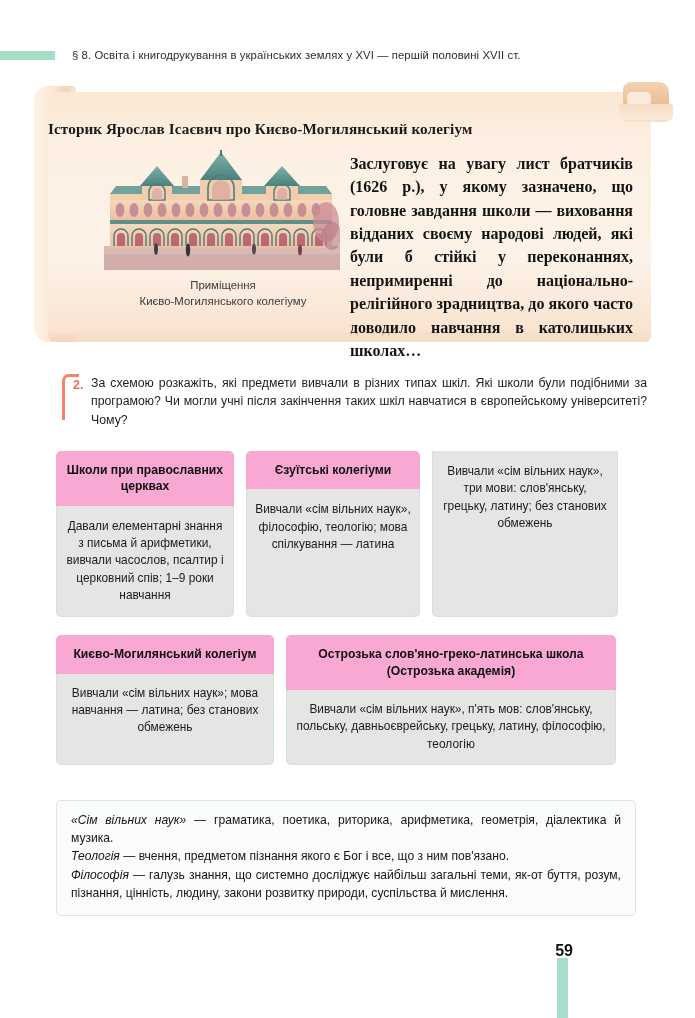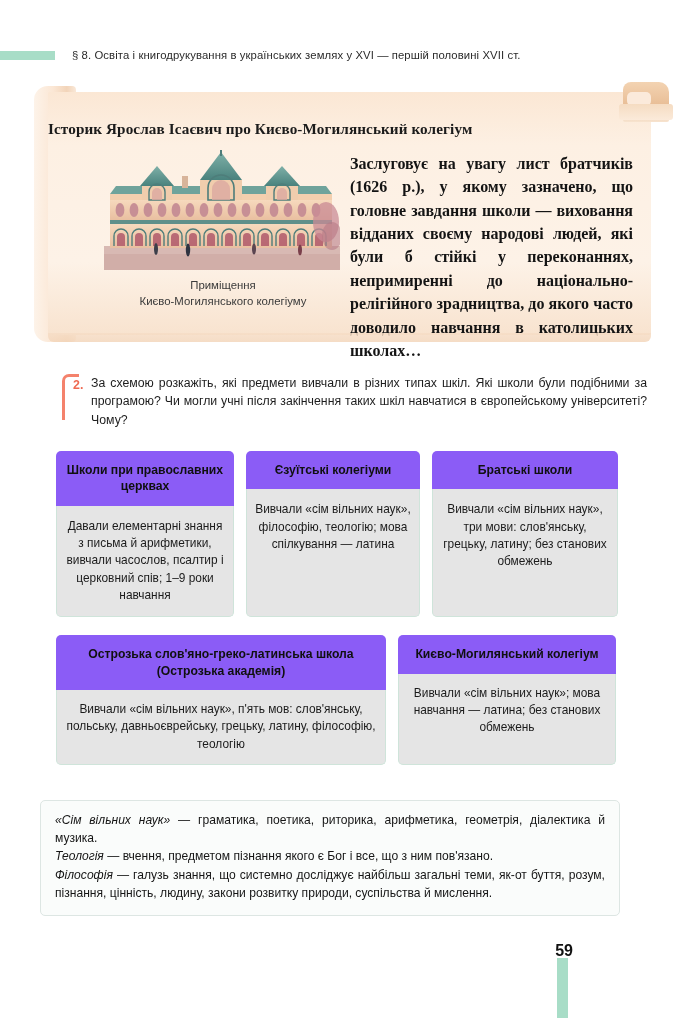--- a/index.html
+++ b/index.html
@@ -99,41 +99,41 @@
     margin-left: 39px; font-size: 12.3px; line-height: 1.5; color: #1d1d1d;
     text-align: justify; text-justify: inter-word; width: 556px;
   }
 
   
   .scheme { position: absolute; left: 56px; top: 451px; width: 580px; }
   .row { display: flex; gap: 12px; }
   .row.row2 { margin-top: 18px; }
   .card { display: flex; flex-direction: column; }
   .card-head {
-    background: #8b5cf6; border-radius: 5px 5px 0 0;
+    background: #f9a8d4; border-radius: 5px 5px 0 0;
     padding: 11px 8px 11px; text-align: center;
     font-size: 12.2px; font-weight: 700; color: #101010; line-height: 1.35;
   }
   .card-body {
     background: #e5e5e5; border: 1px solid #cfe4da; border-top: none;
     border-radius: 0 0 5px 5px;
     padding: 12px 8px 12px; text-align: center;
     font-size: 11.9px; color: #1b1b1b; line-height: 1.45; flex: 1;
   }
   .c1 { width: 178px; }
   .c2 { width: 174px; }
   .c3 { width: 186px; }
   .d1 { width: 330px; }
   .d2 { width: 218px; }
   .row2 .card-head { padding: 11px 8px; }
   .row2 .card-body { padding: 11px 8px; }
 
   
   .defs {
-    position: absolute; left: 40px; top: 800px; width: 580px;
+    position: absolute; left: 56px; top: 800px; width: 580px;
     background: #fafcfb; border: 1px solid #dde6e3; border-radius: 5px;
     padding: 11px 14px 13px;
     font-size: 12.1px; line-height: 1.46; color: #151515;
     text-align: justify; text-justify: inter-word;
   }
   .defs p + p { margin-top: 1px; }
   .defs i { font-style: italic; }
 
   
   .folio-num {
@@ -283,32 +283,31 @@
     <div class="row row1">
       <div class="card c1">
         <div class="card-head">Школи при православних церквах</div>
         <div class="card-body">Давали елементарні знання з письма й арифметики, вивчали часослов, псалтир і церковний спів; 1–9 роки навчання</div>
       </div>
       <div class="card c2">
         <div class="card-head">Єзуїтські колегіуми</div>
         <div class="card-body">Вивчали «сім вільних наук», філософію, теологію; мова спілкування — латина</div>
       </div>
       <div class="card c3">
-        <div class="card-head">Братські школи</div>
         <div class="card-body">Вивчали «сім вільних наук», три мови: слов'янську, грецьку, латину; без станових обмежень</div>
       </div>
     </div>
     <div class="row row2">
+      <div class="card d2">
+        <div class="card-head">Києво-Могилянський колегіум</div>
+        <div class="card-body">Вивчали «сім вільних наук»; мова навчання — латина; без станових обмежень</div>
+      </div>
       <div class="card d1">
         <div class="card-head">Острозька слов'яно-греко-латинська школа (Острозька академія)</div>
         <div class="card-body">Вивчали «сім вільних наук», п'ять мов: слов'янську, польську, давньоєврейську, грецьку, латину, філософію, теологію</div>
-      </div>
-      <div class="card d2">
-        <div class="card-head">Києво-Могилянський колегіум</div>
-        <div class="card-body">Вивчали «сім вільних наук»; мова навчання — латина; без станових обмежень</div>
       </div>
     </div>
   </div>
 
   <div class="defs">
     <p><i>«Сім вільних наук»</i><span> — граматика, поетика, риторика, арифметика, геометрія, діалектика й музика.</span></p>
     <p><i>Теологія</i><span> — вчення, предметом пізнання якого є Бог і все, що з ним пов'язано.</span></p>
     <p><i>Філософія</i><span> —  галузь знання, що системно досліджує найбільш загальні теми, як-от буття, розум, пізнання, цінність, людину, закони розвитку природи, суспільства й мислення.</span></p>
   </div>
 

